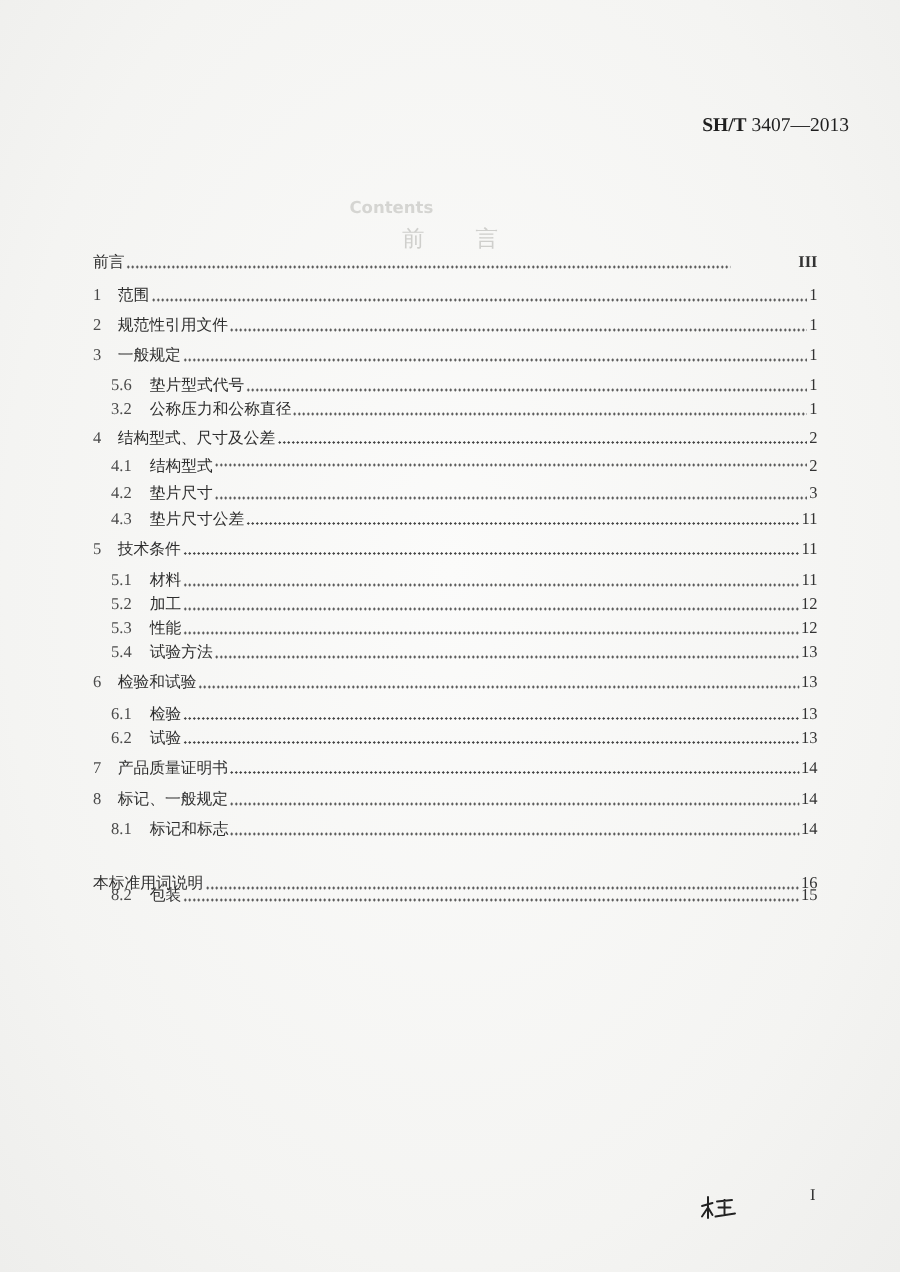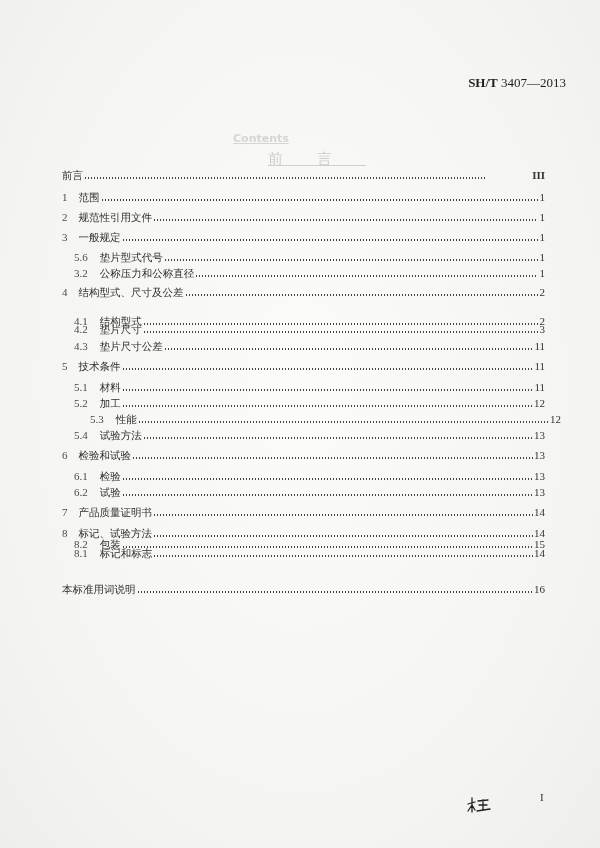--- a/index.html
+++ b/index.html
@@ -18,21 +18,21 @@
       position: absolute; top: 75px; right: 34px;
       font-family: "Liberation Serif", serif;
       font-size: 13px; color: #1e1e1e;
     }
     .doc-code b { font-weight: bold; }
     .title {
       position: absolute; top: 128px; left: 0; width: 600px; text-align: center;
       font-family: "DejaVu Sans", sans-serif; font-size: 21px; letter-spacing: 30px; color: #111;
     }
     
-    .ghost { position: absolute; color: #cfcfcc; font-family: "DejaVu Sans", sans-serif; pointer-events: none; text-decoration: underline; }
+    .ghost { position: absolute; color: #cfcfcc; font-family: "DejaVu Sans", sans-serif; pointer-events: none; }
     .ghost-qianyan { top: 150px; left: 268px; font-size: 15px; letter-spacing: 34px; }
     .ghost-contents { top: 132px; left: 233px; font-size: 11px; font-weight: bold; color: #d5d5d2; }
 
     .toc { position: absolute; left: 62px; width: 483px; top: 0; }
     .row {
       position: absolute; left: 0; width: 483px; height: 14px;
       display: flex; align-items: flex-end; font-size: 11px; line-height: 14px;
     }
     .row.sub { left: 12px; width: 471px; }
     .num { white-space: pre; font-family: "Liberation Serif", serif; color: #4a4a4a; }
@@ -96,21 +96,21 @@
         <span class="label">公称压力和公称直径</span>
         <span class="leader"></span>
         <span class="page-num">1</span>
       </div>
       <div class="row" style="top: 285px;">
         <span class="num" style="margin-right: 11px;">4</span>
         <span class="label">结构型式、尺寸及公差</span>
         <span class="leader"></span>
         <span class="page-num">2</span>
       </div>
-      <div class="row sub" style="top: 314px;">
+      <div class="row sub" style="top: 304px; align-items: center;">
         <span class="num" style="margin-right: 12px;">4.1</span>
         <span class="label">结构型式</span>
         <span class="leader"></span>
         <span class="page-num">2</span>
       </div>
       <div class="row sub" style="top: 322px;">
         <span class="num" style="margin-right: 12px;">4.2</span>
         <span class="label">垫片尺寸</span>
         <span class="leader"></span>
         <span class="page-num">3</span>
@@ -132,21 +132,21 @@
         <span class="label">材料</span>
         <span class="leader"></span>
         <span class="page-num">11</span>
       </div>
       <div class="row sub" style="top: 396px;">
         <span class="num" style="margin-right: 12px;">5.2</span>
         <span class="label">加工</span>
         <span class="leader"></span>
         <span class="page-num">12</span>
       </div>
-      <div class="row sub" style="top: 412px; margin-left: 16px;">
+      <div class="row sub" style="top: 412px;">
         <span class="num" style="margin-right: 12px;">5.3</span>
         <span class="label">性能</span>
         <span class="leader"></span>
         <span class="page-num">12</span>
       </div>
       <div class="row sub" style="top: 428px;">
         <span class="num" style="margin-right: 12px;">5.4</span>
         <span class="label">试验方法</span>
         <span class="leader"></span>
         <span class="page-num">13</span>
@@ -170,31 +170,31 @@
         <span class="page-num">13</span>
       </div>
       <div class="row" style="top: 505px;">
         <span class="num" style="margin-right: 11px;">7</span>
         <span class="label">产品质量证明书</span>
         <span class="leader"></span>
         <span class="page-num">14</span>
       </div>
       <div class="row" style="top: 526px;">
         <span class="num" style="margin-right: 11px;">8</span>
-        <span class="label">标记、试验方法</span>
+        <span class="label">标记、一般规定</span>
         <span class="leader"></span>
         <span class="page-num">14</span>
       </div>
       <div class="row sub" style="top: 546px;">
         <span class="num" style="margin-right: 12px;">8.1</span>
         <span class="label">标记和标志</span>
         <span class="leader"></span>
         <span class="page-num">14</span>
       </div>
-      <div class="row sub" style="top: 537px; align-items: flex-end;">
+      <div class="row sub" style="top: 590px; align-items: flex-end;">
         <span class="num" style="margin-right: 12px;">8.2</span>
         <span class="label">包装</span>
         <span class="leader"></span>
         <span class="page-num">15</span>
       </div>
       <div class="row" style="top: 582px;">
         <span class="num" style="margin-right: 0px;"></span>
         <span class="label">本标准用词说明</span>
         <span class="leader"></span>
         <span class="page-num">16</span>

